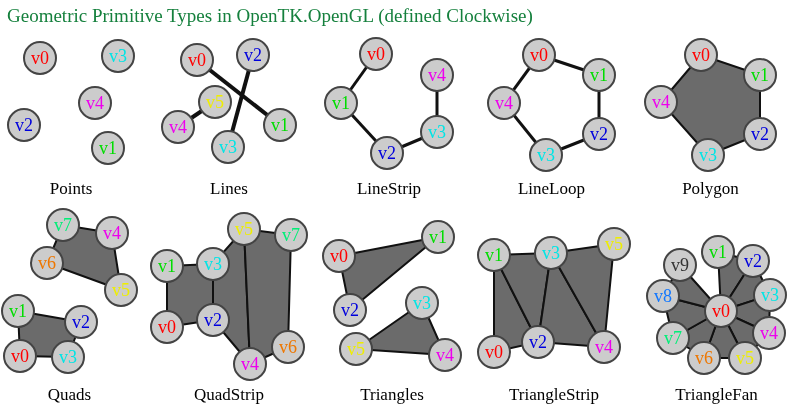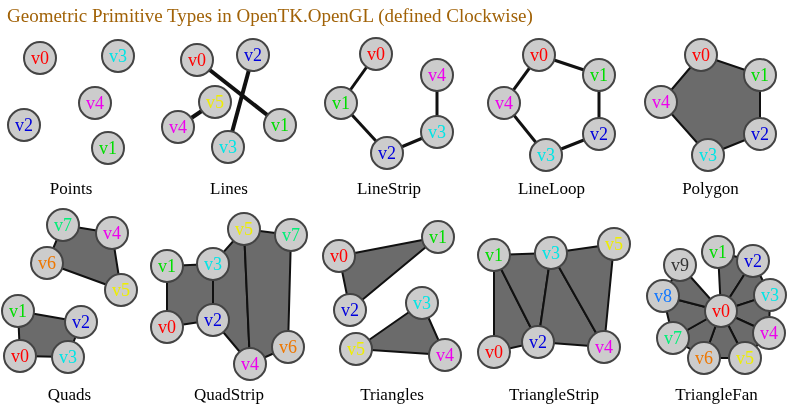--- a/index.html
+++ b/index.html
@@ -1,17 +1,17 @@
 <!DOCTYPE html>
 <html><head>
 <meta charset="utf-8">
 <style>
   html, body { margin: 0; padding: 0; background: #ffffff; }
   body { width: 800px; height: 410px; position: relative; overflow: hidden; font-family: "Liberation Serif", "DejaVu Serif", serif; }
-  #title { position: absolute; left: 7px; top: 5px; font-size: 19px; color: #a16207; white-space: nowrap; }
+  #title { position: absolute; left: 7px; top: 5px; font-size: 19px; color: #15803d; white-space: nowrap; }
   #canvas { position: absolute; left: 0; top: 0; }
   .caption { font-family: "Liberation Serif", "DejaVu Serif", serif; font-size: 17px; fill: #000; }
   .vlabel { font-family: "Liberation Serif", "DejaVu Serif", serif; font-size: 18px; }
 </style>
 </head>
 <body>
 
 <div id="title">Geometric Primitive Types in OpenTK.OpenGL (defined Clockwise)</div>
 <svg id="canvas" width="800" height="410" xmlns="http://www.w3.org/2000/svg">
     <g>

